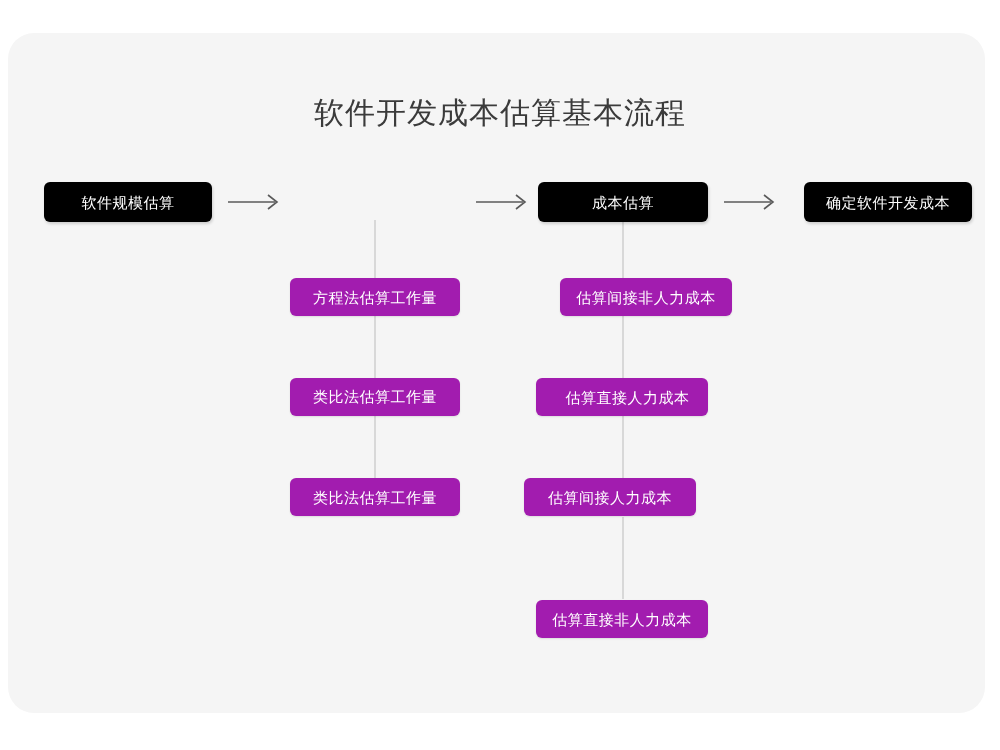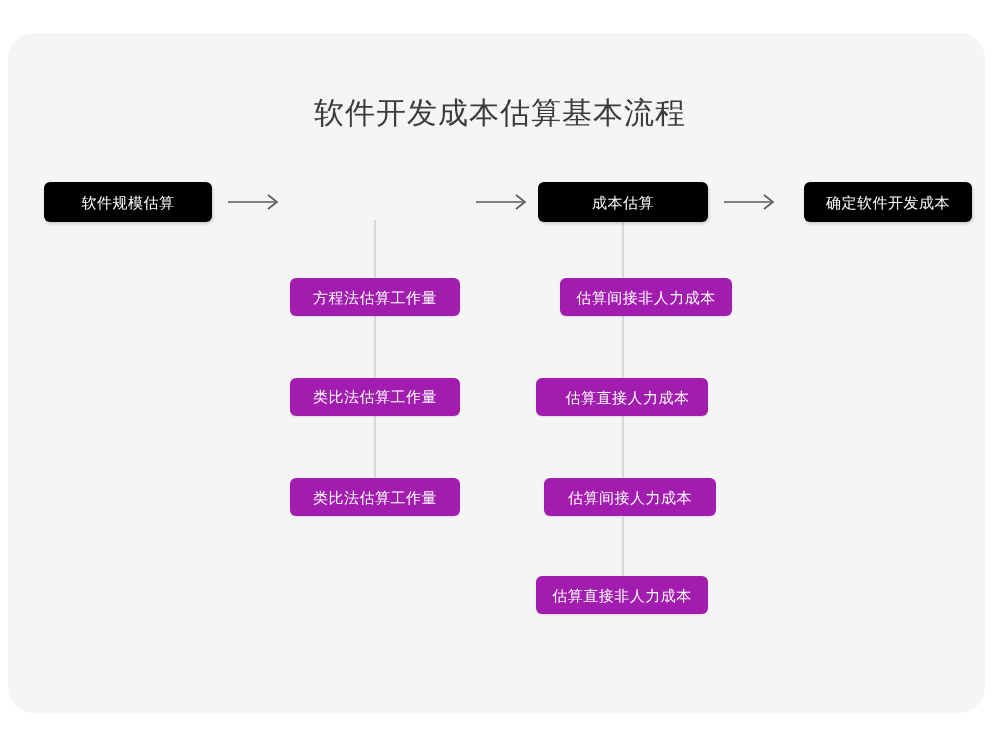--- a/index.html
+++ b/index.html
@@ -138,17 +138,17 @@
   <div class="node secondary" style="left:290px; top:278px; width:170px; height:38px;">方程法估算工作量</div>
 
   <div class="node secondary" style="left:290px; top:378px; width:170px; height:38px;font-family:Liberation Serif, serif;">类比法估算工作量</div>
 
   <div class="node secondary" style="left:290px; top:478px; width:170px; height:38px;">类比法估算工作量</div>
 
   <div class="node secondary" style="left:560px; top:278px; width:172px; height:38px;">估算间接非人力成本</div>
 
   <div class="node secondary" style="left:536px; top:378px; width:172px; height:38px;padding-left:11px;">估算直接人力成本</div>
 
-  <div class="node secondary" style="left:544px; top:478px; width:172px; height:38px;">估算间接人力成本</div>
+  <div class="node secondary" style="left:524px; top:478px; width:172px; height:38px;">估算间接人力成本</div>
 
-  <div class="node secondary" style="left:536px; top:576px; width:172px; height:38px;">估算直接非人力成本</div>
+  <div class="node secondary" style="left:536px; top:600px; width:172px; height:38px;">估算直接非人力成本</div>
 
 </div>
 
 </body></html>

